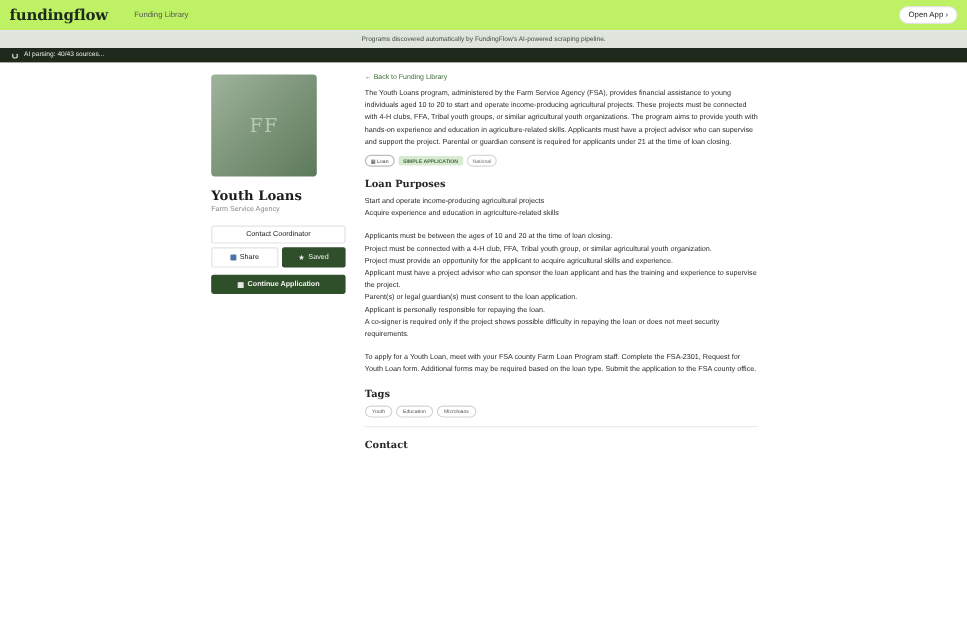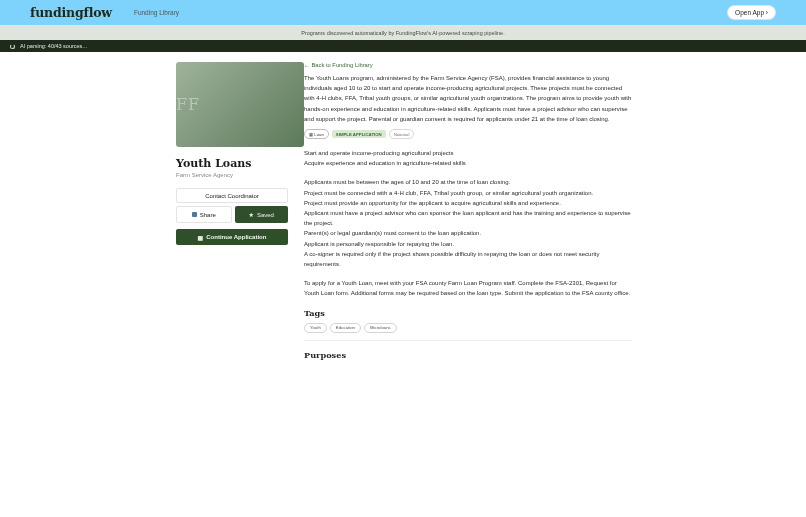--- a/index.html
+++ b/index.html
@@ -1,29 +1,29 @@
 <!DOCTYPE html>
 <html><head>
 <meta charset="utf-8">
 <style>
   * { box-sizing: border-box; margin: 0; padding: 0; }
   html, body { width: 806px; height: 517px; overflow: hidden; background: #ffffff; }
   body { font-family: "Liberation Sans", sans-serif; color: #2a2a2a; position: relative; }
 
-  .topnav { height: 26px; display: flex; align-items: center; padding: 0 30px; background: #7dd3fc; border-bottom: 1px solid #e6e6e6; }
+  .topnav { height: 26px; display: flex; align-items: center; padding: 0 8px; background: #bef264; border-bottom: 1px solid #e6e6e6; }
   .logo { font-family: "DejaVu Serif", serif; font-size: 12.5px; font-weight: bold; color: #1e2a1e; letter-spacing: -0.2px; }
   .nav-link { font-size: 6.5px; color: #555; margin-left: 22px; }
   .open-app { margin-left: auto; border: 1px solid #e2e2e2; border-radius: 10px; padding: 3px 7px; font-size: 6.5px; color: #222; background: #fff; }
 
   .banner { height: 14px; background: #dfe5dd; display: flex; align-items: center; justify-content: center; font-size: 5.5px; color: #3f4a3f; }
   .statusbar { height: 12px; background: #1f2a1c; display: flex; align-items: center; padding-left: 10px; font-size: 5.5px; color: #e6e9e4; }
   .spinner { width: 5px; height: 5px; border: 1px solid #cfd6cc; border-top-color: transparent; border-radius: 50%; margin-right: 5px; }
 
   .leftcol { position: absolute; left: 176px; top: 62px; width: 112px; }
-  .hero { width: 128px; height: 85px; border-radius: 3px; background: linear-gradient(135deg, #9fb39b 0%, #7d957a 50%, #5c7a59 100%); display: flex; align-items: center; }
+  .hero { width: 88px; height: 85px; border-radius: 3px; background: linear-gradient(135deg, #9fb39b 0%, #7d957a 50%, #5c7a59 100%); display: flex; align-items: center; justify-content: center; }
   .hero-initials { font-family: "DejaVu Serif", serif; font-size: 16px; color: #b9c7b5; letter-spacing: 1px; }
   .prog-title { font-family: "DejaVu Serif", serif; font-weight: bold; font-size: 11px; color: #1c1c1c; margin-top: 10px; }
   .agency { font-size: 6px; color: #888; margin-top: 2px; }
   .btn { display: flex; align-items: center; justify-content: center; font-size: 6px; border-radius: 2px; }
   .btn-contact { margin-top: 10px; height: 15px; border: 1px solid #e3e3e3; color: #222; background: #fff; }
   .btnrow { display: flex; gap: 3px; margin-top: 3px; }
   .btn-share { flex: 1; height: 17px; border: 1px solid #e3e3e3; color: #222; background: #fff; }
   .btn-saved { flex: 1; height: 17px; background: #2f4e2a; color: #eef2ec; }
   .btn-continue { margin-top: 6px; height: 16px; background: #2f4e2a; color: #f1f4ef; font-weight: bold; }
   .ico { margin-right: 3px; font-size: 6px; }
@@ -101,20 +101,21 @@
   <div class="back">← Back to Funding Library</div>
   <p class="desc">The Youth Loans program, administered by the Farm Service Agency (FSA), provides financial assistance to young individuals aged 10 to 20 to start and operate income-producing agricultural projects. These projects must be connected with 4-H clubs, FFA, Tribal youth groups, or similar agricultural youth organizations. The program aims to provide youth with hands-on experience and education in agriculture-related skills. Applicants must have a project advisor who can supervise and support the project. Parental or guardian consent is required for applicants under 21 at the time of loan closing.</p>
 
   <div class="badges">
     <span class="badge badge-type">▦ Loan</span>
     <span class="badge badge-app">SIMPLE APPLICATION</span>
     <span class="badge badge-scope">National</span>
   </div>
 
   <div class="sec">
+    <h2>Loan Purposes</h2>
     <div class="line">Start and operate income-producing agricultural projects</div>
     <div class="line">Acquire experience and education in agriculture-related skills</div>
   </div>
 
   <div class="sec">
     <div class="line">Applicants must be between the ages of 10 and 20 at the time of loan closing.</div>
     <div class="line">Project must be connected with a 4-H club, FFA, Tribal youth group, or similar agricultural youth organization.</div>
     <div class="line">Project must provide an opportunity for the applicant to acquire agricultural skills and experience.</div>
     <div class="line">Applicant must have a project advisor who can sponsor the loan applicant and has the training and experience to supervise the project.</div>
     <div class="line">Parent(s) or legal guardian(s) must consent to the loan application.</div>
@@ -133,15 +134,15 @@
     <div class="tags">
       <span class="tag">Youth</span>
       <span class="tag">Education</span>
       <span class="tag">Microloans</span>
     </div>
   </div>
 
   <div class="divider"></div>
 
   <div class="sec">
-    <h2>Purposes</h2>
+    <h2>Contact</h2>
   </div>
 </div>
 
 </body></html>

